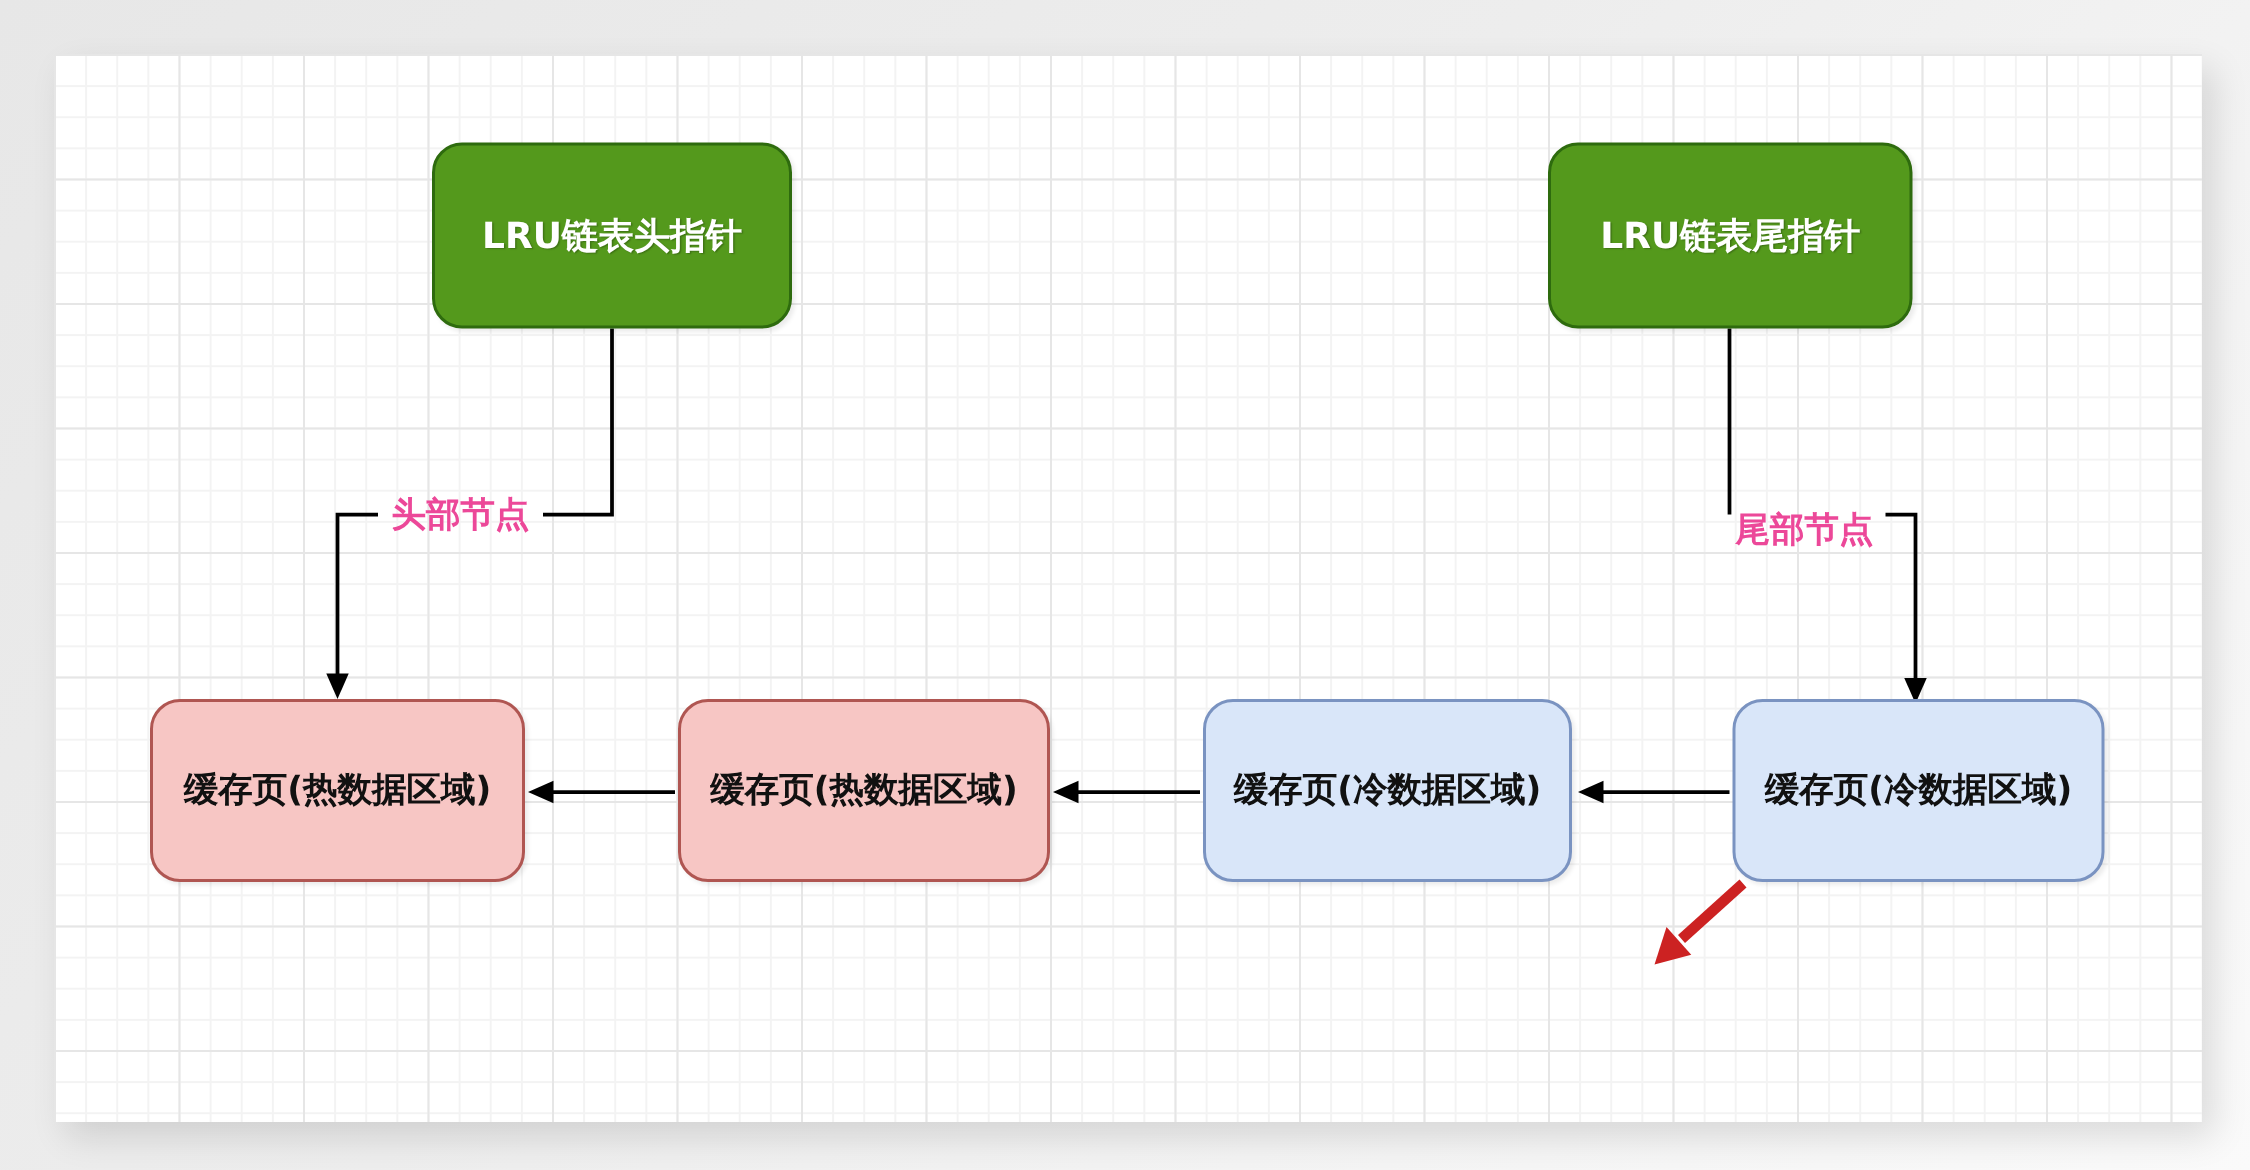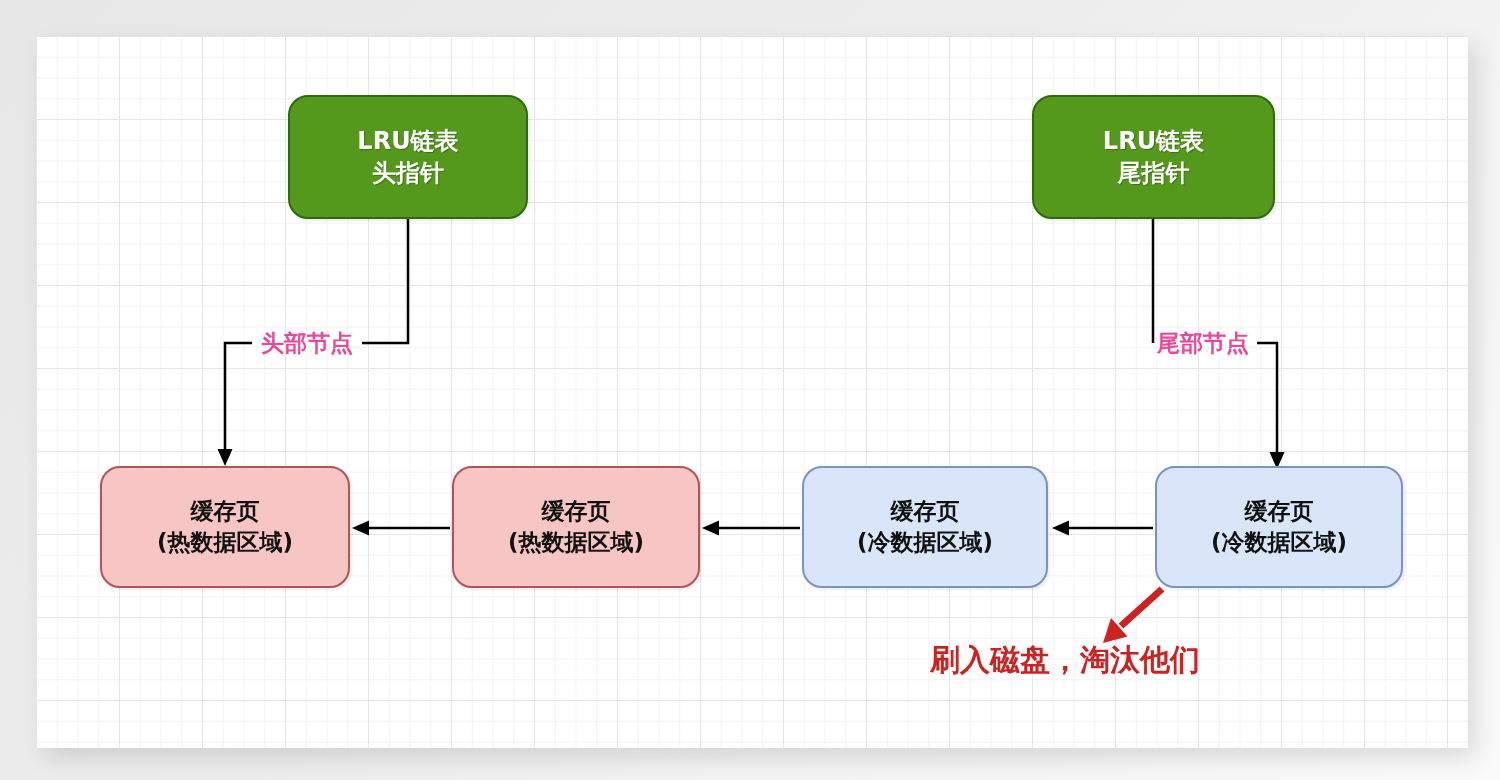--- a/index.html
+++ b/index.html
@@ -28,21 +28,20 @@
   #wires {
     position: absolute;
     left: 0; top: 0;
     width: 1500px; height: 780px;
     pointer-events: none;
   }
   .node {
     position: absolute;
     border-radius: 20px;
     display: flex;
-    flex-direction: column;
     align-items: center;
     justify-content: center;
     text-align: center;
     font-weight: bold;
     box-shadow: 2px 2px 3px rgba(0,0,0,0.08);
   }
   .node-green {
     background: #54991c;
     border: 2px solid #2e6b0e;
     color: #ffffff;
@@ -69,21 +68,21 @@
     font-size: 23px;
     font-weight: bold;
     color: #ec4899;
     white-space: nowrap;
   }
   #head-node-label {
     left: 307px; top: 343px;
     transform: translate(-50%, -50%);
   }
   #tail-node-label {
-    left: 1157px; top: 343px;
+    left: 1157px; top: 353px;
     transform: translateY(-50%);
   }
   #annotation {
     position: absolute;
     left: 930px; top: 641px;
     color: #cc2222;
     font-size: 30px;
     font-weight: bold;
     line-height: 37px;
     white-space: nowrap;
@@ -148,14 +147,13 @@
 
 <div class="node node-blue" style="left:1155px; top:466px; width:248px; height:122px;">
   <span>缓存页</span>
   <span>(冷数据区域)</span>
 </div>
 
 <div class="edge-label" id="head-node-label">头部节点</div>
 <div class="edge-label" id="tail-node-label">尾部节点</div>
 
 <div id="annotation">
-  <div>刷入磁盘，淘汰他们</div>
 </div>
 
 </body></html>

